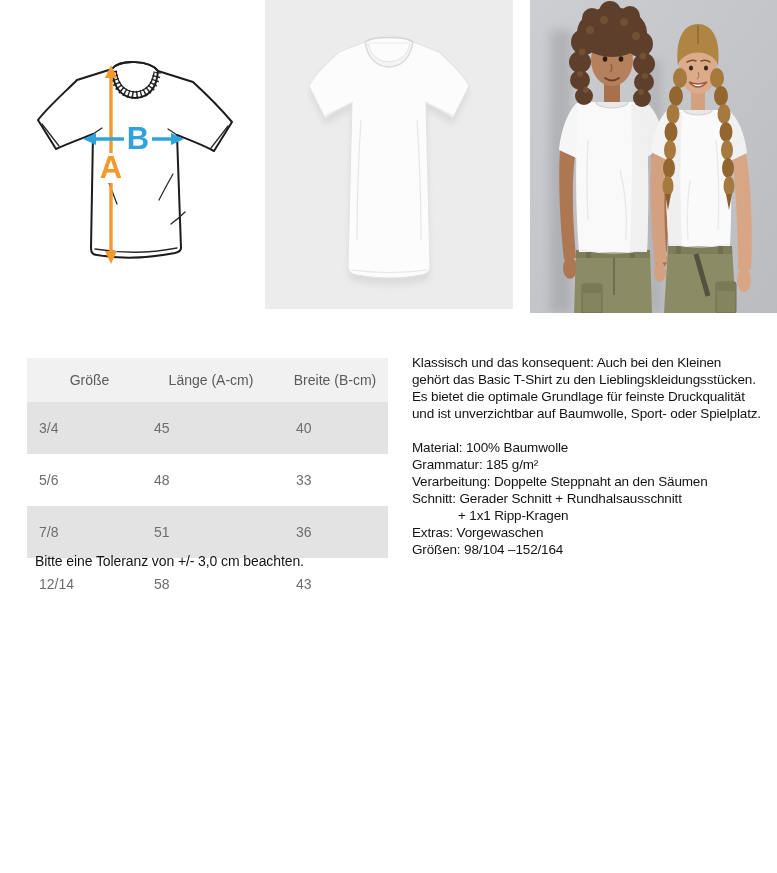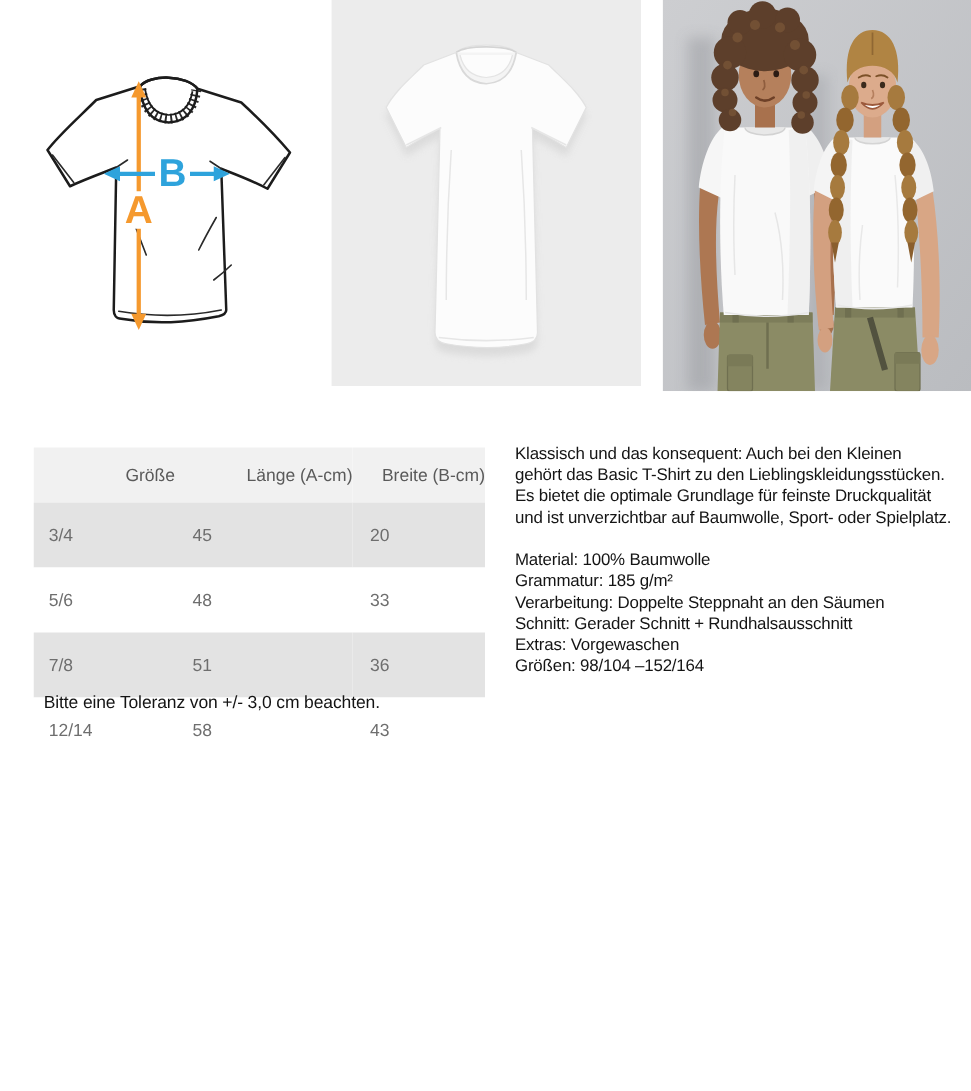--- a/index.html
+++ b/index.html
@@ -17,21 +17,21 @@
   
   .size-table{
     position:absolute;left:27px;top:358px;width:361px;
     border-collapse:collapse;table-layout:fixed;
     font-size:14px;color:#6e6e6e;
   }
   .size-table col.c1{width:113px;}
   .size-table col.c2{width:142px;}
   .size-table col.c3{width:106px;}
   .size-table th{
-    background:#f1f1f1;color:#5a5a5a;font-weight:normal;text-align:right;
+    background:#f1f1f1;color:#5a5a5a;font-weight:normal;text-align:center;
     height:44px;padding:0;font-size:14px;
   }
   .size-table td{height:24px;padding:14px;margin-left:34px;}
   .size-table th:first-child,.size-table td:first-child{padding-left:12px;}
   .size-table tbody tr:nth-child(odd){background:#e3e3e3;}
   .size-table tbody tr:nth-child(even){background:#ffffff;}
 
   .tolerance{
     position:absolute;left:35px;top:539px;
     font-size:14px;color:#141414;letter-spacing:-0.1px;
@@ -283,21 +283,21 @@
       <tr>
         <th>Größe</th>
         <th>Länge (A-cm)</th>
         <th>Breite (B-cm)</th>
       </tr>
     </thead>
     <tbody>
         <tr>
           <td>3/4</td>
           <td>45</td>
-          <td>20</td>
+          <td>40</td>
         </tr>
         <tr>
           <td>5/6</td>
           <td>48</td>
           <td>33</td>
         </tr>
         <tr>
           <td>7/8</td>
           <td>51</td>
           <td>36</td>
@@ -317,18 +317,19 @@
         <div class="line">Klassisch und das konsequent: Auch bei den Kleinen</div>
         <div class="line">gehört das Basic T-Shirt zu den Lieblingskleidungsstücken.</div>
         <div class="line">Es bietet die optimale Grundlage für feinste Druckqualität</div>
         <div class="line">und ist unverzichtbar auf Baumwolle, Sport- oder Spielplatz.</div>
       </div>
     <div class="specs">
         <div class="line">Material: 100% Baumwolle</div>
         <div class="line">Grammatur: 185 g/m²</div>
         <div class="line">Verarbeitung: Doppelte Steppnaht an den Säumen</div>
         <div class="line">Schnitt: Gerader Schnitt + Rundhalsausschnitt</div>
+        <div class="line indent">+ 1x1 Ripp-Kragen</div>
         <div class="line">Extras: Vorgewaschen</div>
         <div class="line">Größen: 98/104 –152/164</div>
       </div>
   </div>
 
 </div>
 
 </body></html>

